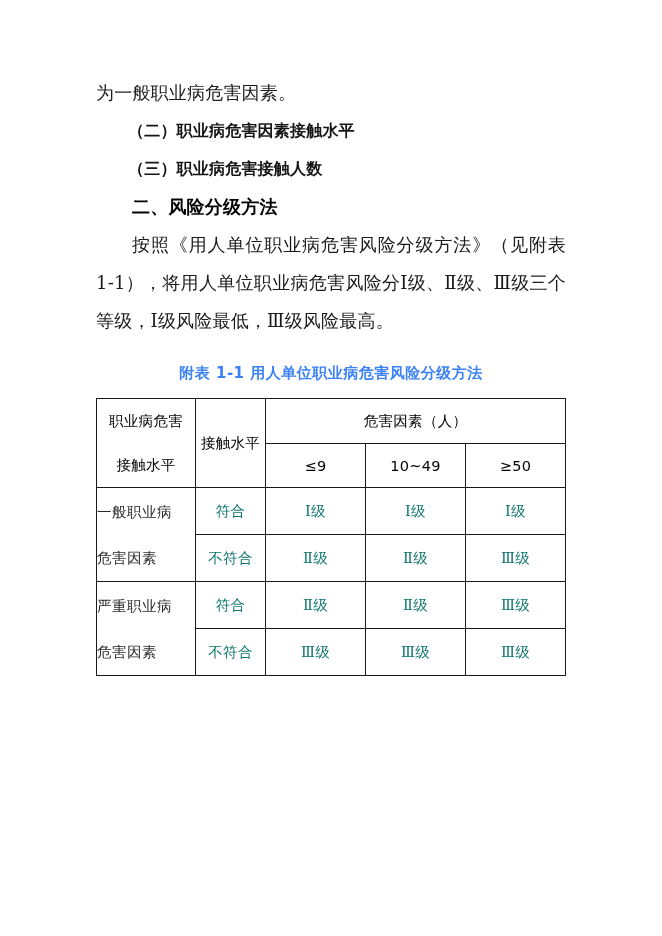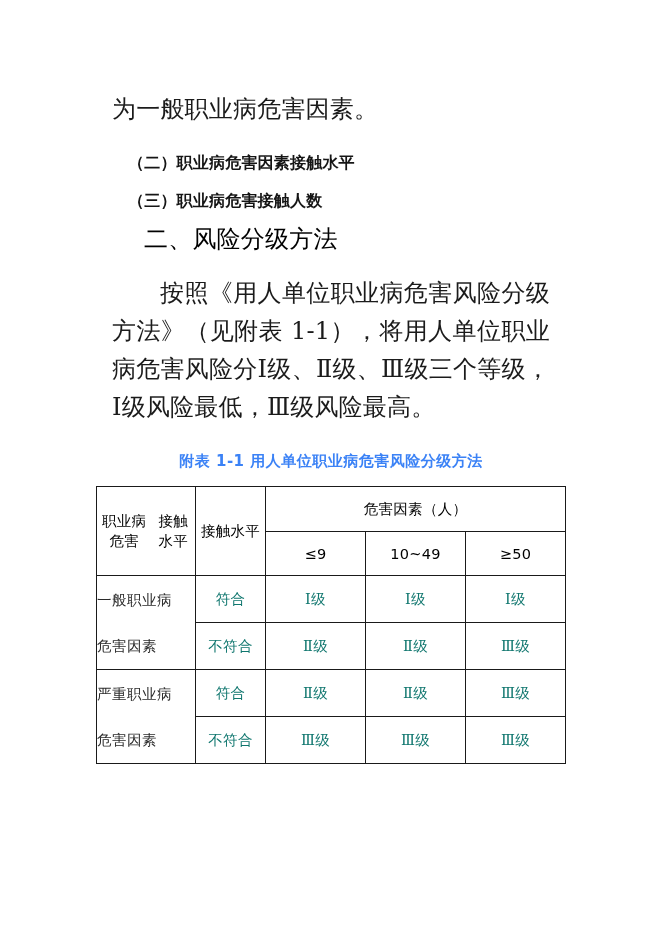--- a/index.html
+++ b/index.html
@@ -23,26 +23,26 @@
   }
   .content {
     position: absolute;
     left: 96px;
     top: 74px;
     width: 470px;
   }
 
   
   .para {
-    font-size: 24px;
+    font-size: 18px;
     line-height: 38px;
     text-align: justify;
     text-justify: inter-ideograph;
     letter-spacing: 0.2px;
-    margin: 16px;
+    margin: 0;
     color: #1b1b1b;
   }
   .para.indent {
     text-indent: 2em;
   }
   .para.noindent {
     text-indent: 0;
   }
 
   
@@ -52,26 +52,26 @@
     margin: 0;
     text-indent: 2em;
     font-family: "DejaVu Sans", "Liberation Sans", sans-serif;
     font-weight: 600;
     letter-spacing: 0.2px;
     color: #151515;
   }
 
   
   .section-head {
-    font-size: 24px;
+    font-size: 18px;
     line-height: 38px;
     margin: 0;
     text-indent: 2em;
     font-family: "DejaVu Sans", "Liberation Sans", sans-serif;
-    font-weight: 400;
+    font-weight: 700;
     letter-spacing: 0.2px;
     color: #000000;
   }
 
   
   .table-caption {
     font-size: 15px;
     line-height: 38px;
     margin: 14px 0 6px 0;
     text-align: center;
@@ -138,21 +138,21 @@
     width: 99px;
   }
   .col-level {
     width: 70px;
   }
   .col-count {
     width: 100px;
   }
   .nature-inner {
     display: flex;
-    flex-direction: row;
+    flex-direction: column;
     justify-content: space-around;
     align-items: center;
     height: 87px;
   }
   .nature-line {
     display: block;
     line-height: 20px;
   }
 </style>
 </head>

